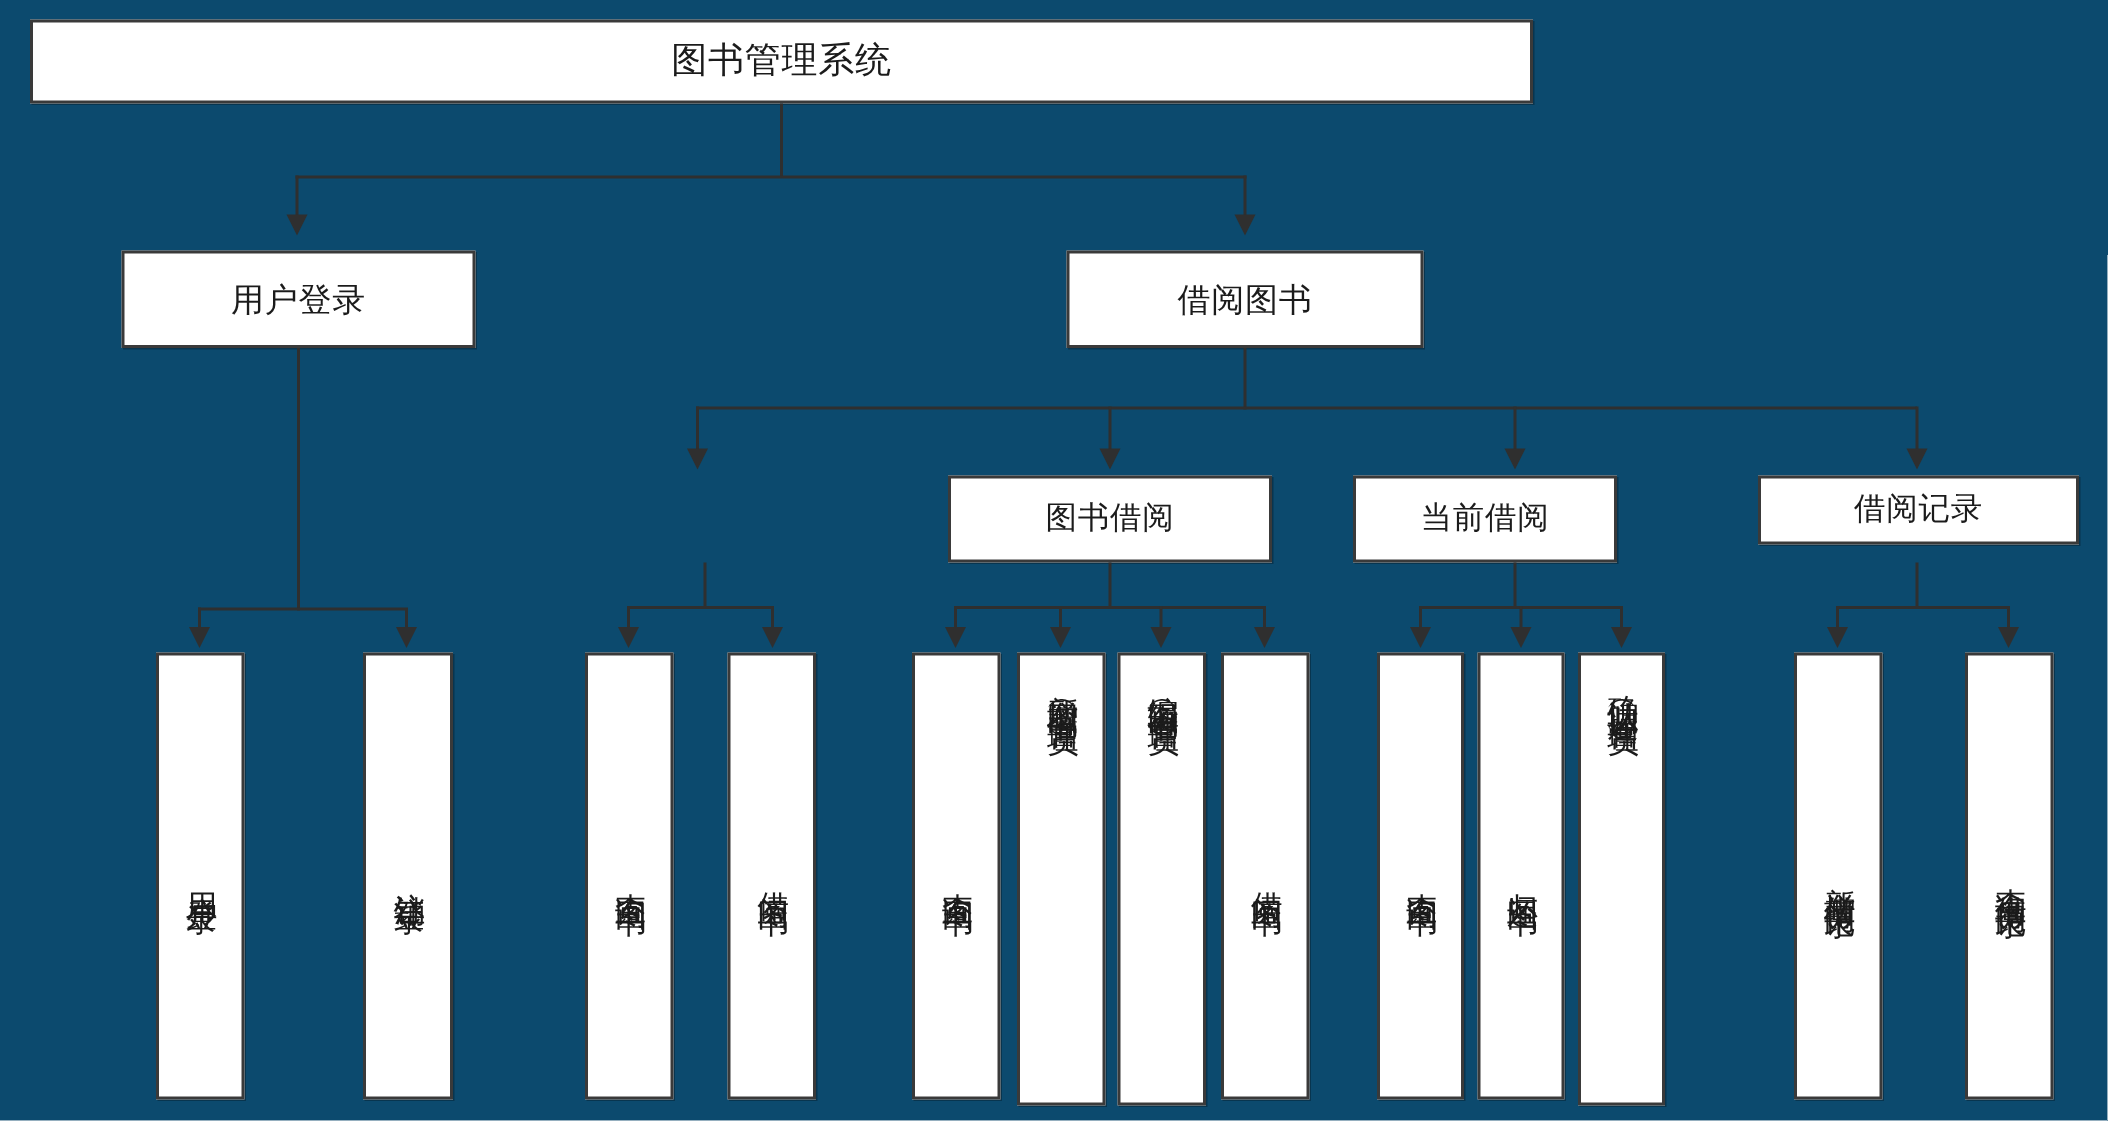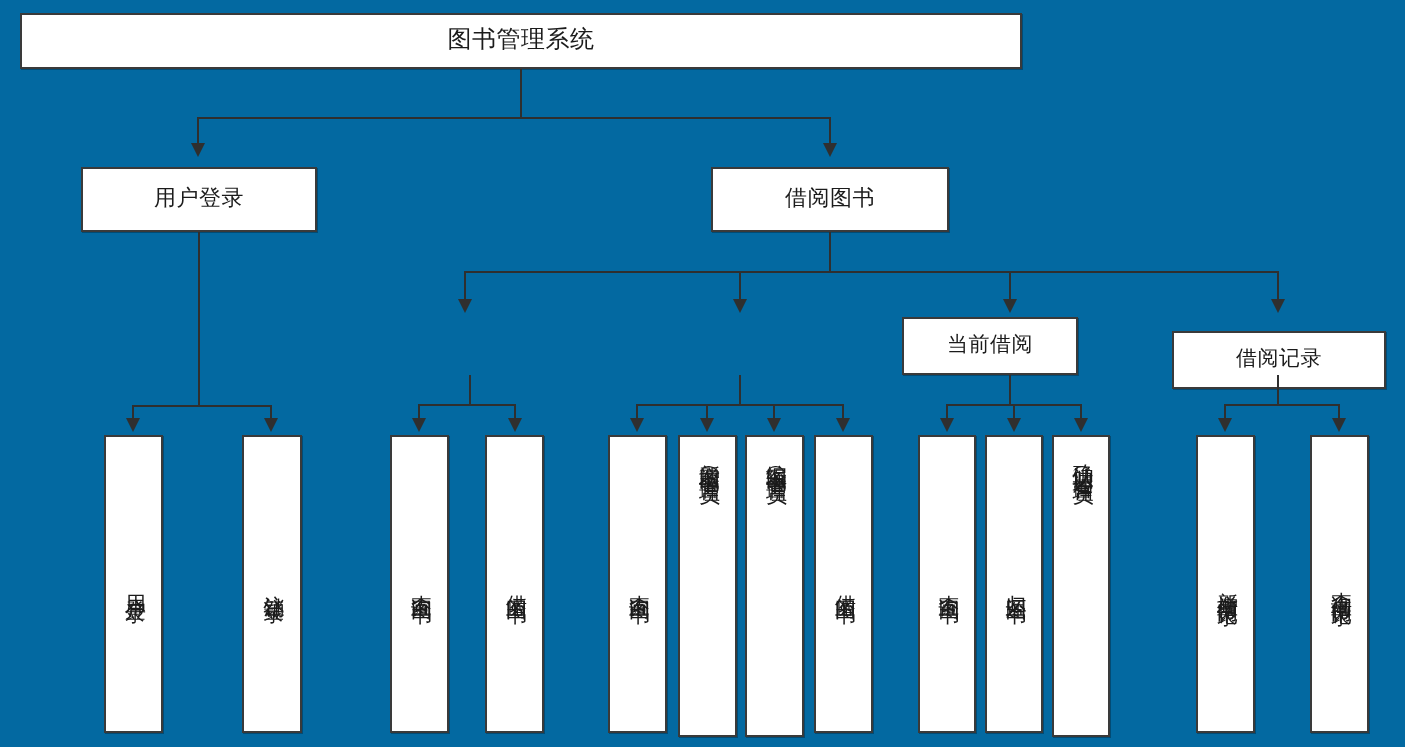--- a/index.html
+++ b/index.html
@@ -7,23 +7,22 @@
     padding: 0;
     background: #ffffff;
   }
   body {
     font-family: "Liberation Sans", "DejaVu Sans", sans-serif;
   }
   #canvas {
     position: relative;
     width: 1405px;
     height: 747px;
-    background: #0369a1;
+    background: #0c4a6e;
     overflow: hidden;
-    font-family: Liberation Mono, monospace;
   }
   
   .node {
     position: absolute;
     box-sizing: border-box;
     background: #ffffff;
     border: 2px solid #3a3a3a;
     display: flex;
     align-items: center;
     justify-content: center;
@@ -127,24 +126,27 @@
   <div class="edge h" style="left:464px; top:271px; width:814px; height:2px;"></div>
   <div class="edge v" style="left:464px; top:271px; width:2px; height:30px;"></div>
   <div class="arrow" style="left:458px; top:299px;"></div>
   <div class="edge v" style="left:739px; top:271px; width:2px; height:30px;"></div>
   <div class="arrow" style="left:733px; top:299px;"></div>
   <div class="edge v" style="left:1009px; top:271px; width:2px; height:30px;"></div>
   <div class="arrow" style="left:1003px; top:299px;"></div>
   <div class="edge v" style="left:1277px; top:271px; width:2px; height:30px;"></div>
   <div class="arrow" style="left:1271px; top:299px;"></div>
 
+  <div class="node h sub" style="left:632px; top:317px; width:216px; height:58px;">
+    <span class="label">图书借阅</span>
+  </div>
   <div class="node h sub" style="left:902px; top:317px; width:176px; height:58px;">
     <span class="label">当前借阅</span>
   </div>
-  <div class="node h sub" style="left:1172px; top:331px; width:214px; height:58px;">
+  <div class="node h sub" style="left:1172px; top:317px; width:214px; height:46px;">
     <span class="label">借阅记录</span>
   </div>
 
   <div class="edge v" style="left:469px; top:375px; width:2px; height:30px;"></div>
   <div class="edge h" style="left:418px; top:404px; width:98px; height:2px;"></div>
   <div class="edge v" style="left:418px; top:404px; width:2px; height:15px;"></div>
   <div class="arrow" style="left:412px; top:418px;"></div>
   <div class="edge v" style="left:514px; top:404px; width:2px; height:15px;"></div>
   <div class="arrow" style="left:508px; top:418px;"></div>
 

